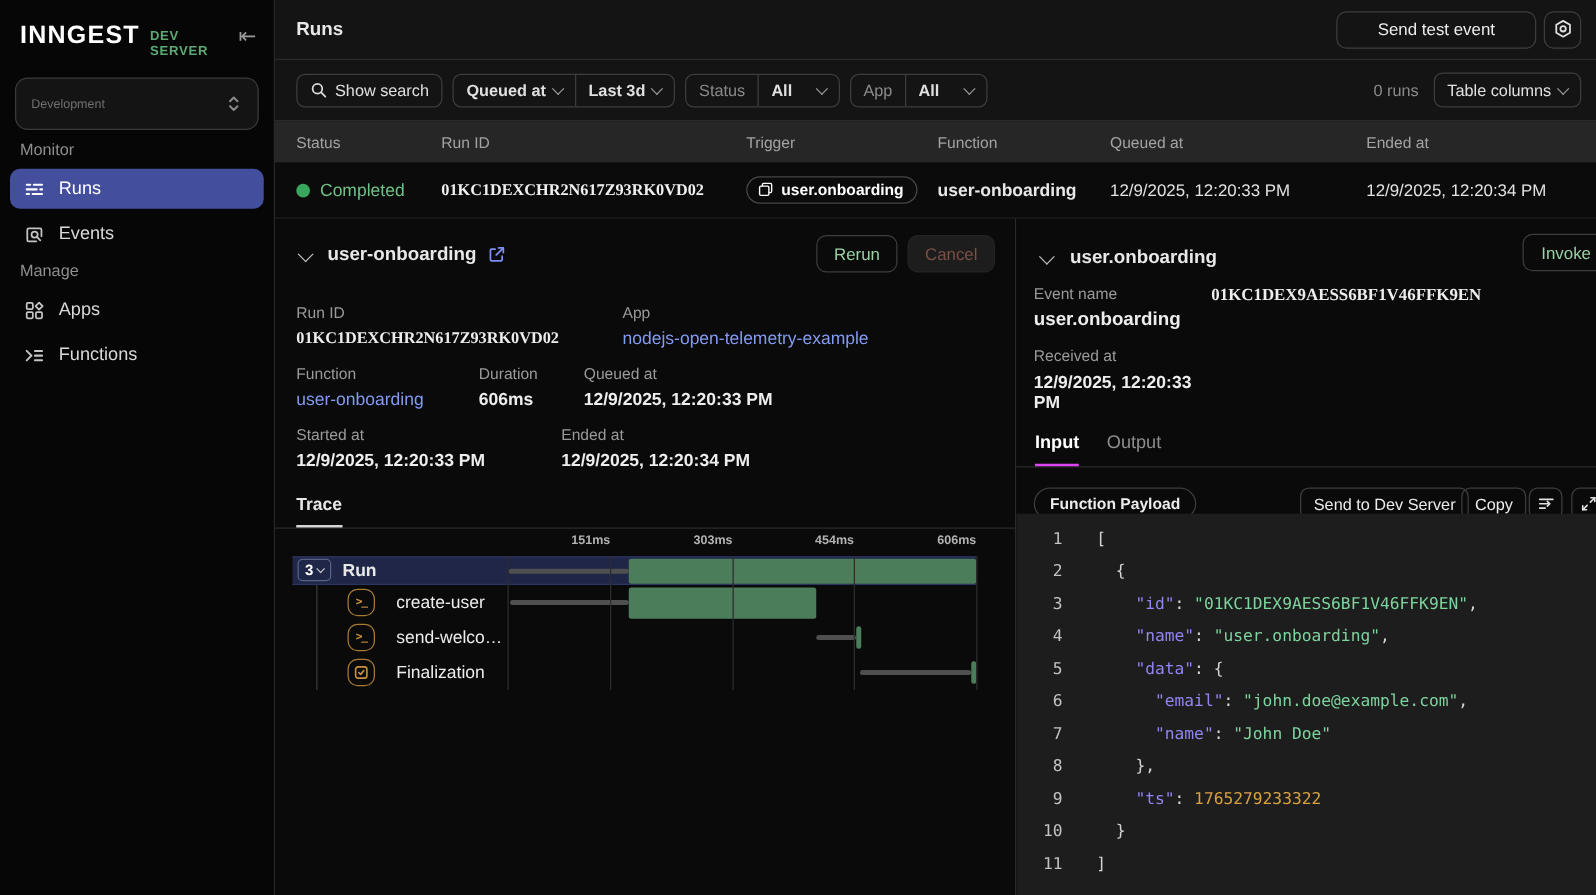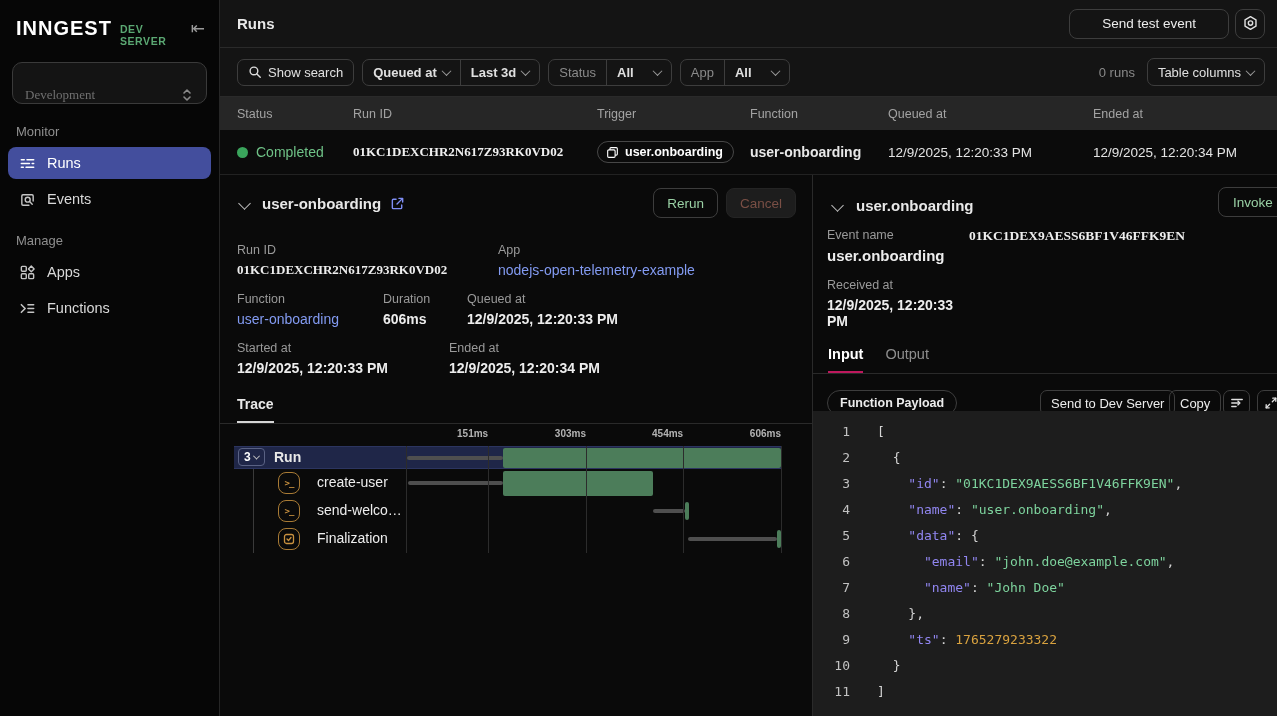--- a/index.html
+++ b/index.html
@@ -8,23 +8,23 @@
   .app { position:relative; width:1277px; height:716px; display:flex; overflow:hidden; background:#ef4444; }
   .mono { font-family:Liberation Serif, serif; }
 
   
   .sidebar { width:220px; flex:0 0 220px; background:#060606; border-right:1px solid #262626; display:flex; flex-direction:column; }
   .logo-row { height:56px; display:flex; align-items:center; padding:0 14px 0 16px; }
   .logo-text { font-size:20px; font-weight:800; letter-spacing:1px; color:#fff; }
   .env-badge { font-size:10.5px; font-weight:700; letter-spacing:0.6px; color:#5ba873; margin-left:8px; margin-top:14px; }
   .collapse-btn { margin-left:auto; color:#9a9a9a; font-size:17px; cursor:pointer; line-height:1; }
   .ws-select { margin:6px 12px 4px 12px; height:42px; border:1px solid #3a3a3a; border-radius:10px; background:#141414;
-               display:flex; align-items:flex-end; padding:0 12px; color:#707070; font-size:13px; cursor:pointer;font-family:Liberation Serif, serif; }
+               display:flex; align-items:center; padding:0 12px; color:#707070; font-size:10px; cursor:pointer; }
   .ws-select svg { margin-left:auto; }
-  .side-section-label { margin:16px 16px 6px 16px; font-size:13px; color:#8f8f8f; }
+  .side-section-label { margin:4px 16px 6px 16px; font-size:13px; color:#8f8f8f; }
   .side-item { margin:2px 8px; height:32px; border-radius:8px; display:flex; align-items:center; gap:11px; padding:0 11px;
                font-size:14.5px; color:#d9d9d9; cursor:pointer; }
   .side-item svg { stroke:#c4c4c4; }
   .side-item.active { background:#434e9d; color:#fff; }
   .side-item.active svg { stroke:#fff; }
 
   
   .main { flex:1; min-width:0; display:flex; flex-direction:column; background:#141414; }
   .topbar { height:48px; flex:0 0 48px; border-bottom:1px solid #2a2a2a; display:flex; align-items:center; padding:0 12px 0 17px; }
   .page-title { font-size:15px; font-weight:600; }
@@ -106,21 +106,21 @@
 
   
   .ep-head { display:flex; align-items:center; padding:14px 0 0 20px; height:46px; position:relative; }
   .ep-title { font-size:15px; font-weight:600; margin-left:14px; }
   .btn-invoke { position:absolute; left:405px; top:12px; height:30px; padding:0 14px; color:#9ad1a5; font-weight:500; }
   .ep-fields { padding-left:14px; position:relative; }
   .ep-grid { display:grid; grid-template-columns:142px 1fr; margin-top:7px; }
   .ep-grid2 { margin-top:14px; }
   .ep-tabs { margin-top:17px; padding-left:15px; border-bottom:1px solid #2a2a2a; display:flex; gap:22px; }
   .ep-tab { font-size:14.5px; padding-bottom:9px; cursor:pointer; }
-  .ep-tab.active { font-weight:700; border-bottom:2px solid #be185d; color:#fff; }
+  .ep-tab.active { font-weight:700; border-bottom:2px solid #d946ef; color:#fff; }
   .ep-tab.inactive { color:#8f8f8f; }
   .ep-toolbar { position:relative; height:44px; margin-top:7px; }
   .pill { position:absolute; left:14px; top:9px; height:26px; border:1px solid #3d3d3d; border-radius:999px; padding:0 12px;
           display:flex; align-items:center; font-size:12.5px; font-weight:600; color:#ececec; cursor:pointer; }
   .tb-btn { position:absolute; top:9px; height:26px; border:1px solid #3d3d3d; border-radius:7px; padding:0 10px;
             display:flex; align-items:center; font-size:13px; color:#ececec; cursor:pointer; background:transparent; }
   .tb-send { left:227px; }
   .tb-copy { left:356px; }
   .tb-wrap { left:410px; width:27px; padding:0; justify-content:center; }
   .tb-expand { left:444px; width:27px; padding:0; justify-content:center; }

